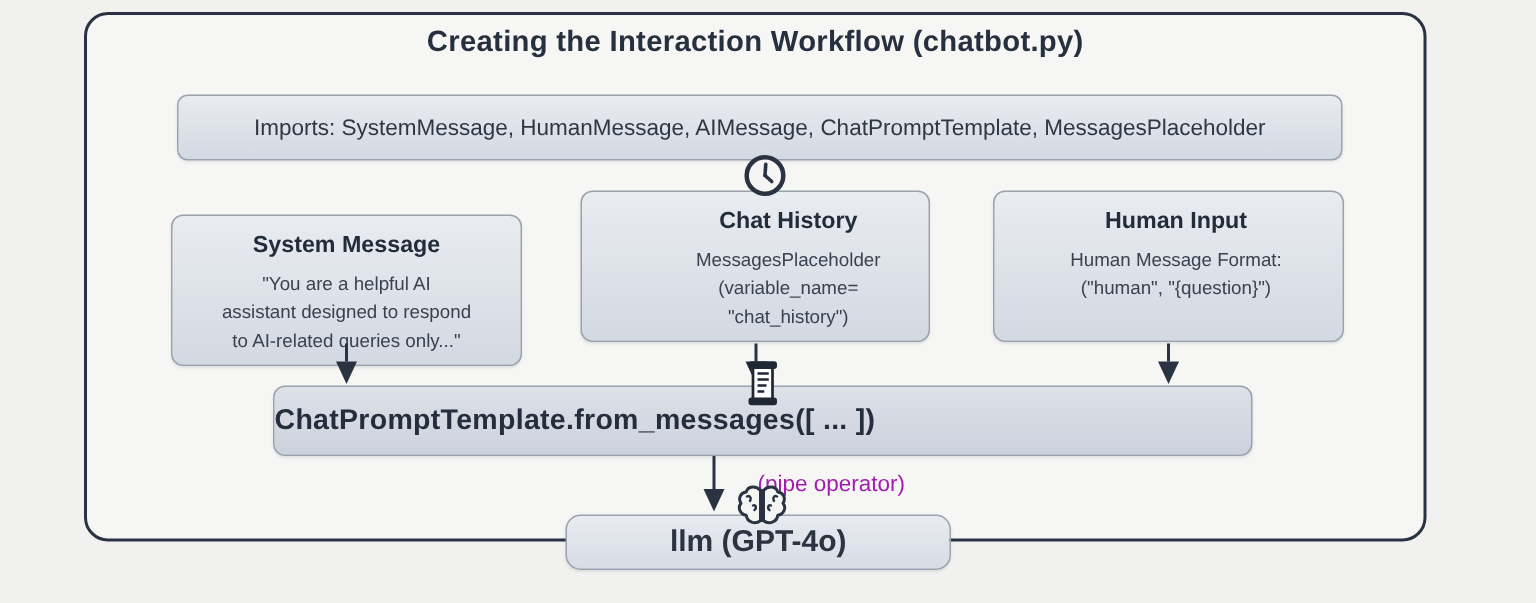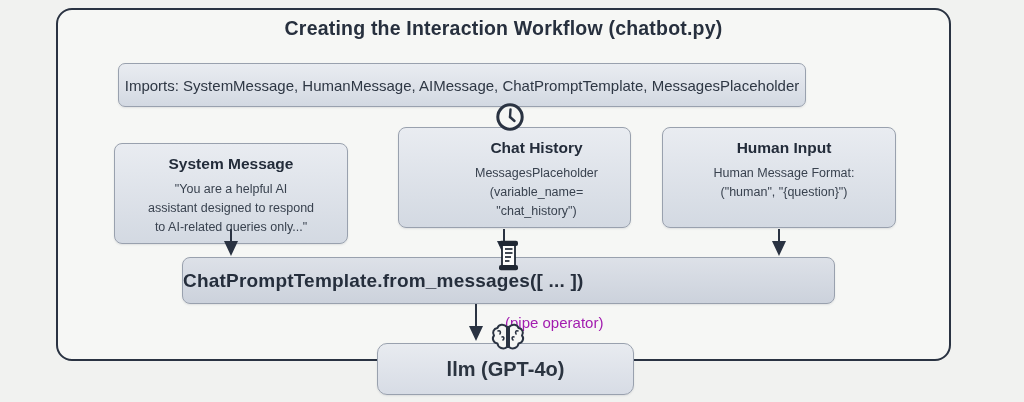--- a/index.html
+++ b/index.html
@@ -6,48 +6,48 @@
   .canvas{position:relative;width:1024px;height:402px;overflow:hidden;
           font-family:"Liberation Sans",sans-serif;color:#222b38;}
   .frame{position:absolute;left:56px;top:8px;width:895px;height:353px;
          border:2.5px solid #2a3342;border-radius:16px;background:#f6f7f5;
          box-sizing:border-box;z-index:1;}
   .title{position:absolute;left:56px;top:17px;width:895px;text-align:center;
          font-size:19.5px;font-weight:bold;letter-spacing:.2px;color:#27303e;z-index:2;}
   .box{background:linear-gradient(180deg,#e9ecf1 0%,#d3d9e2 100%);
        border:1.5px solid #99a1ae;border-radius:8px;box-sizing:border-box;
        box-shadow:0 1px 2px rgba(30,40,60,.10);position:absolute;z-index:2;}
-  .imports-bar{left:118px;top:63px;width:688px;height:44px;border-radius:7px;
+  .imports-bar{left:118px;top:63px;width:777px;height:44px;border-radius:7px;
        display:flex;align-items:center;justify-content:center;
        font-size:15px;color:#2e3744;}
   .clock{position:absolute;left:494px;top:101px;z-index:3;}
   .col-box{top:127px;height:101px;text-align:center;}
   .col-box.c0{left:114px;width:234px;margin-top:16px;}
-  .col-box.c1{left:398px;width:233px;padding-left:44px;}
+  .col-box.c1{left:387px;width:233px;padding-left:44px;}
   .col-box.c2{left:662px;width:234px;padding-left:10px;}
   .col-title{font-size:15.5px;font-weight:bold;color:#232c3a;margin-top:11px;}
   .col-body{font-size:12.5px;color:#39424f;line-height:1.5;margin-top:7px;
             white-space:pre-line;}
   .arrow{position:absolute;display:flex;flex-direction:column;align-items:center;z-index:2;}
   .arrow .stem{width:2.6px;background:#2a3342;}
   .arrow .head{width:0;height:0;border-left:7px solid transparent;
                border-right:7px solid transparent;border-top:15px solid #2a3342;}
   .arrow.a0{left:224px;top:229px;} .arrow.a1{left:497px;top:229px;}
   .arrow.a2{left:772px;top:229px;}
   .arrow.a0 .stem,.arrow.a1 .stem,.arrow.a2 .stem{height:12px;}
   .arrow.main{left:469px;top:304px;}
   .arrow.main .stem{height:22px;}
   .scroll{position:absolute;left:495px;top:240px;z-index:4;}
   .template-bar{left:182px;top:257px;width:653px;height:47px;border-radius:8px;
        background:linear-gradient(180deg,#dde1e8 0%,#ccd2dc 100%);
        display:flex;align-items:center;justify-content:flex-start;
        font-size:19px;font-weight:bold;color:#252e3c;letter-spacing:.2px;}
   .pipe-label{position:absolute;left:505px;top:314px;font-size:15px;color:#a21caf;z-index:3;text-align:right;}
   .brain{position:absolute;left:490px;top:322px;z-index:5;}
-  .llm-box{left:377px;top:343px;width:257px;height:52px;border-radius:10px;z-index:4;
+  .llm-box{left:377px;top:343px;width:257px;height:37px;border-radius:10px;z-index:4;
        background:linear-gradient(180deg,#e8ebf0 0%,#d7dce5 100%);
        display:flex;align-items:center;justify-content:center;
        font-size:20px;font-weight:bold;color:#2b3440;text-align:right;}
 </style>
 </head>
 <body>
 
 <div class="canvas">
 
   <div class="frame"></div>

